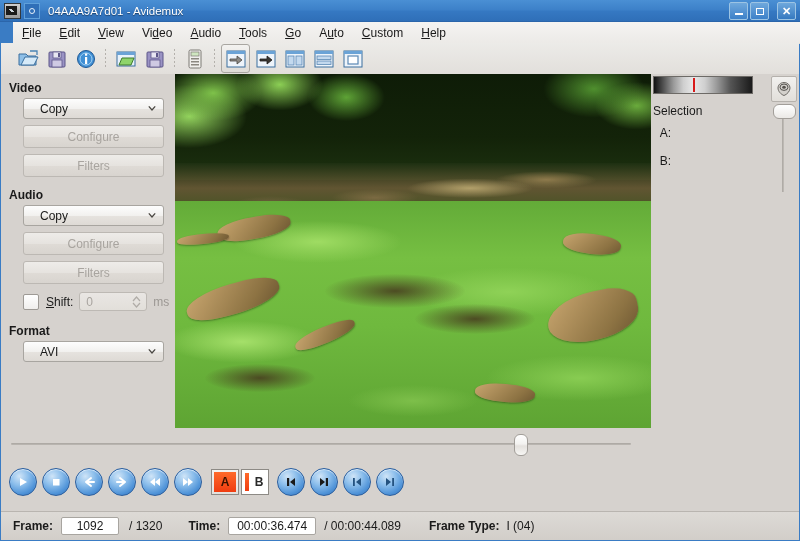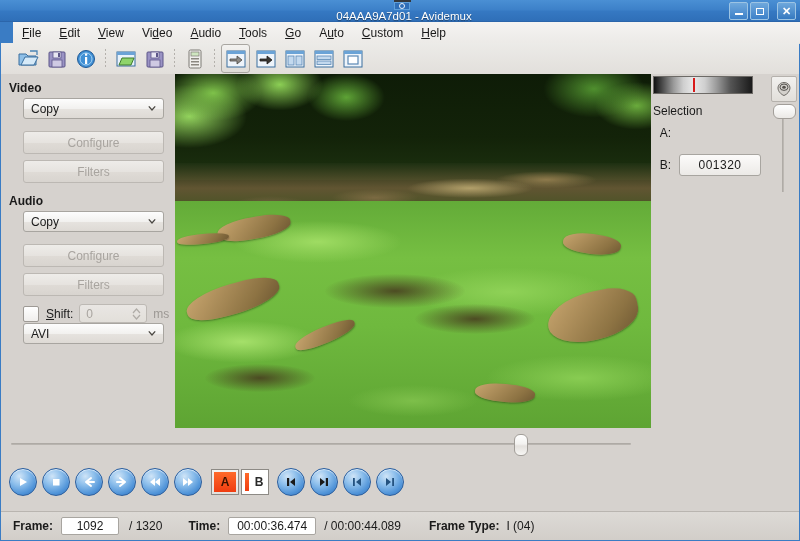--- a/index.html
+++ b/index.html
@@ -17,21 +17,20 @@
     box-sizing: border-box;
   }
 
   
   .titlebar {
     position: absolute; left: 0; top: 0;
     width: 800px; height: 21px;
     background: linear-gradient(to bottom, #4a8fd4 0%, #3d81c9 45%, #3578c2 55%, #2f6fb8 100%);
     display: flex; align-items: center;
     border-bottom: 1px solid #2b65aa;
-    flex-direction: column;
   }
   .tb-appicon {
     width: 15px; height: 14px; margin-left: 4px;
     background: linear-gradient(to bottom, #cfcfcf, #9a9a9a);
     border: 1px solid #33383c;
     position: relative; overflow: hidden;
   }
   .tb-appicon::after {
     content: ""; position: absolute; left: 1px; top: 2px;
     width: 11px; height: 9px;
@@ -129,27 +128,27 @@
     width: 173px; height: 353px;
     background: #d6d2ce;
     padding: 0;
   }
   .group-label {
     font-weight: bold; font-size: 12px; color: #1a1a1a;
     margin: 7px 0 3px 8px;
   }
   .combo {
     position: relative;
-    margin: 0 10px 12px 22px;
+    margin: 0 10px 0 22px;
     height: 21px;
     background: linear-gradient(to bottom, #fdfdfd 0%, #f2f1ef 50%, #e6e3df 51%, #dedad5 100%);
     border: 1px solid #a8a5a0;
     border-radius: 3px;
     display: flex; align-items: center;
-    padding-left: 7px;
+    padding-left: 16px;
     color: #1a1a1a; font-size: 12px;
     box-sizing: border-box;
   }
   .combo .chev {
     position: absolute; right: 7px; top: 50%;
     width: 8px; height: 8px; margin-top: -5px;
   }
   .btn-disabled {
     margin: 6px 10px 0 22px;
     height: 21px;
@@ -542,20 +541,21 @@
         <div class="spin">
           <span>0</span>
           <svg class="arrows" viewBox="0 0 9 12">
             <path d="M1 5 L4.5 1 L8 5" fill="none" stroke="#b0aca7" stroke-width="1.2"></path>
             <path d="M1 7 L4.5 11 L8 7" fill="none" stroke="#b0aca7" stroke-width="1.2"></path>
           </svg>
         </div>
         <div class="ms-label">ms</div>
       </div>
 
+      <div class="group-label" style="margin-top:13px">Format</div>
       <div class="combo">
         <span>AVI</span>
         <svg class="chev" viewBox="0 0 10 10">
             <path d="M1 3 L5 7.5 L9 3" fill="none" stroke="#4a4742" stroke-width="1.6"></path>
           </svg>
       </div>
     </div>
 
     <div class="preview">
       <div class="vid-sky"></div>
@@ -667,21 +667,20 @@
       <div class="volhandle"></div>
 
       <div class="sel-title">Selection</div>
 
       <div class="sel-row" style="left:4px; top:52px;">
         <div class="lbl">A:</div>
       </div>
 
       <div class="sel-row" style="left:4px; top:80px;">
         <div class="lbl">B:</div>
-        <div class="sel-field">001320</div>
       </div>
     </div>
 
   </div>
 
   <div class="statusbar">
     <div style="width:12px"></div>
     <div class="st-label">Frame:</div>
     <div style="width:8px"></div>
     <div class="st-input" style="width:58px">1092</div>

